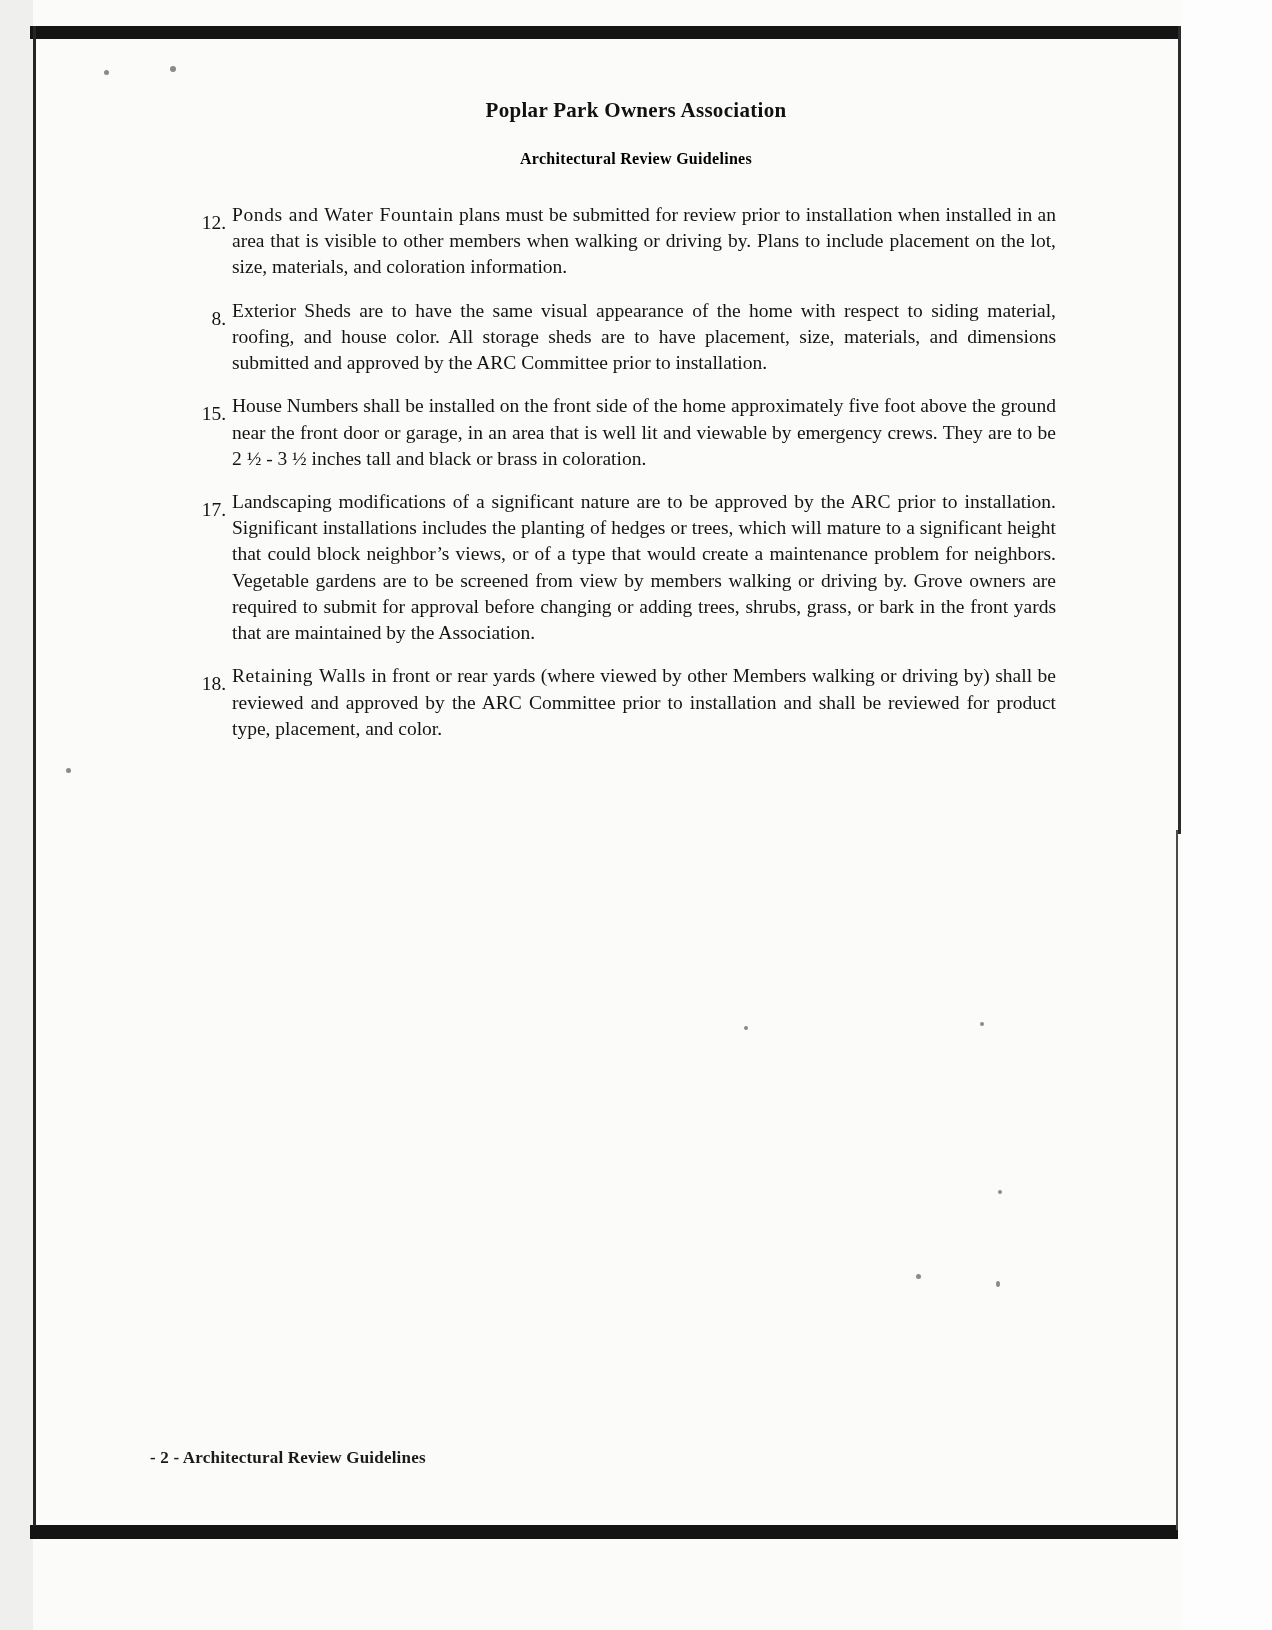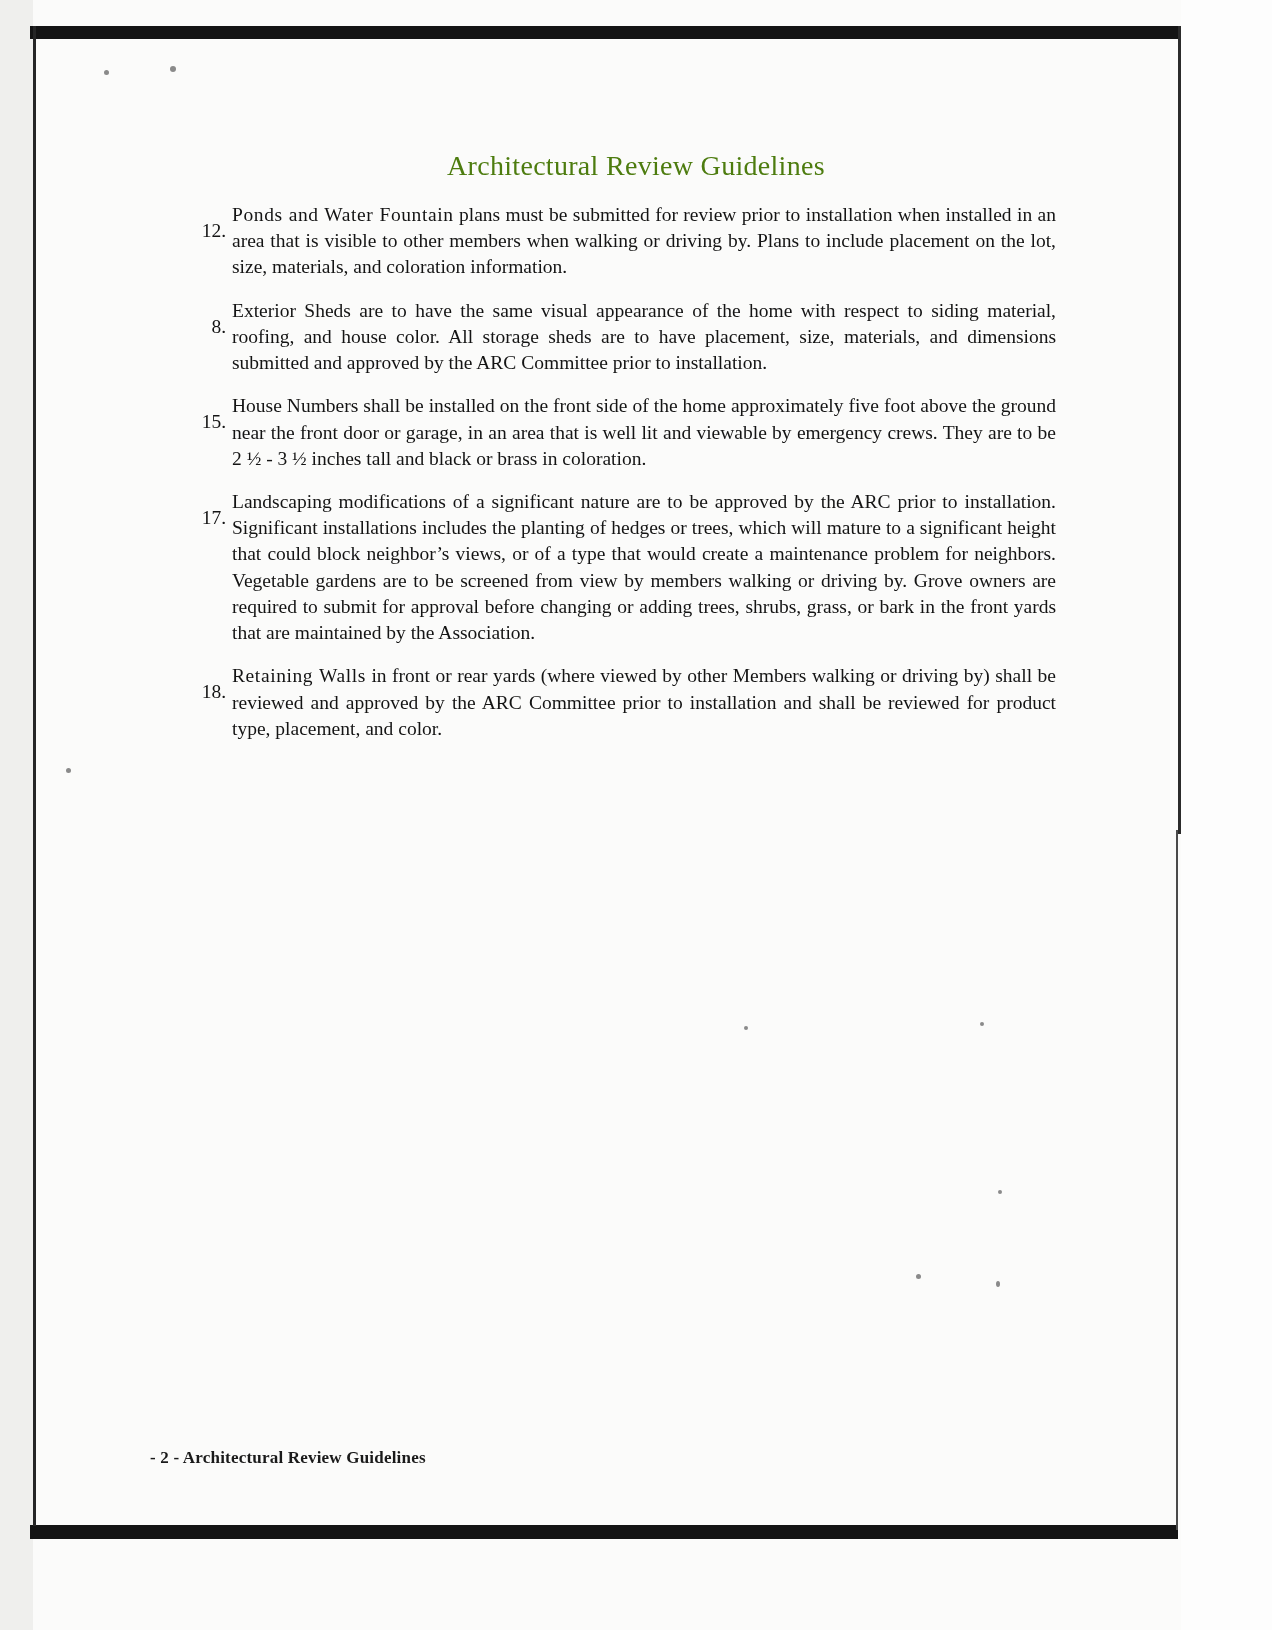--- a/index.html
+++ b/index.html
@@ -103,24 +103,24 @@
     font-weight: bold;
     letter-spacing: 0.3px;
     color: #111;
   }
   .doc-subtitle {
     position: absolute;
     left: 0;
     top: 150px;
     width: 1272px;
     text-align: center;
-    font-size: 28px;
-    font-weight: normal;
+    font-size: 16px;
+    font-weight: bold;
     letter-spacing: 0.3px;
-    color: #4d7c0f;
+    color: #000000;
   }
 
   .body-list {
     position: absolute;
     left: 196px;
     top: 202px;
     width: 860px;
   }
 
   .clause {
@@ -128,21 +128,21 @@
     padding-left: 36px;
     margin-bottom: 17px;
     font-size: 19.5px;
     line-height: 1.345;
     text-align: justify;
     color: #141414;
   }
   .clause .num {
     position: absolute;
     left: 0;
-    top: 16px;
+    top: 8px;
     width: 30px;
     text-align: right;
     font-size: 19.5px;
     color: #141414;
   }
   .clause .lead {
     font-weight: normal;
   }
   .clause .rest {
     font-weight: normal;
@@ -184,20 +184,21 @@
   <div class="speck" style="left:66px; top:768px; width:5px; height:5px;"></div>
   <div class="speck" style="left:744px; top:1026px; width:4px; height:4px;"></div>
   <div class="speck" style="left:980px; top:1022px; width:4px; height:4px;"></div>
   <div class="speck" style="left:998px; top:1190px; width:4px; height:4px;"></div>
   <div class="speck" style="left:916px; top:1274px; width:5px; height:5px;"></div>
   <div class="speck" style="left:996px; top:1281px; width:4px; height:6px;"></div>
 </div>
 
 <div class="content">
 
+  <div class="doc-title">Poplar Park Owners Association</div>
   <div class="doc-subtitle">Architectural Review Guidelines</div>
 
   <div class="body-list">
 
     <div class="clause spaced">
       <span class="num">12.</span><span class="lead">Ponds and Water Fountain</span><span class="rest"> plans must be submitted for review prior to installation when installed in an area that is visible to other members when walking or driving by. Plans to include placement on the lot, size, materials, and coloration information.</span>
     </div>
 
     <div class="clause">
       <span class="num">8.</span><span class="lead">Exterior Sheds</span><span class="rest"> are to have the same visual appearance of the home with respect to siding material, roofing, and house color.  All storage sheds are to have placement, size, materials, and dimensions submitted and approved by the ARC Committee prior to installation.</span>

